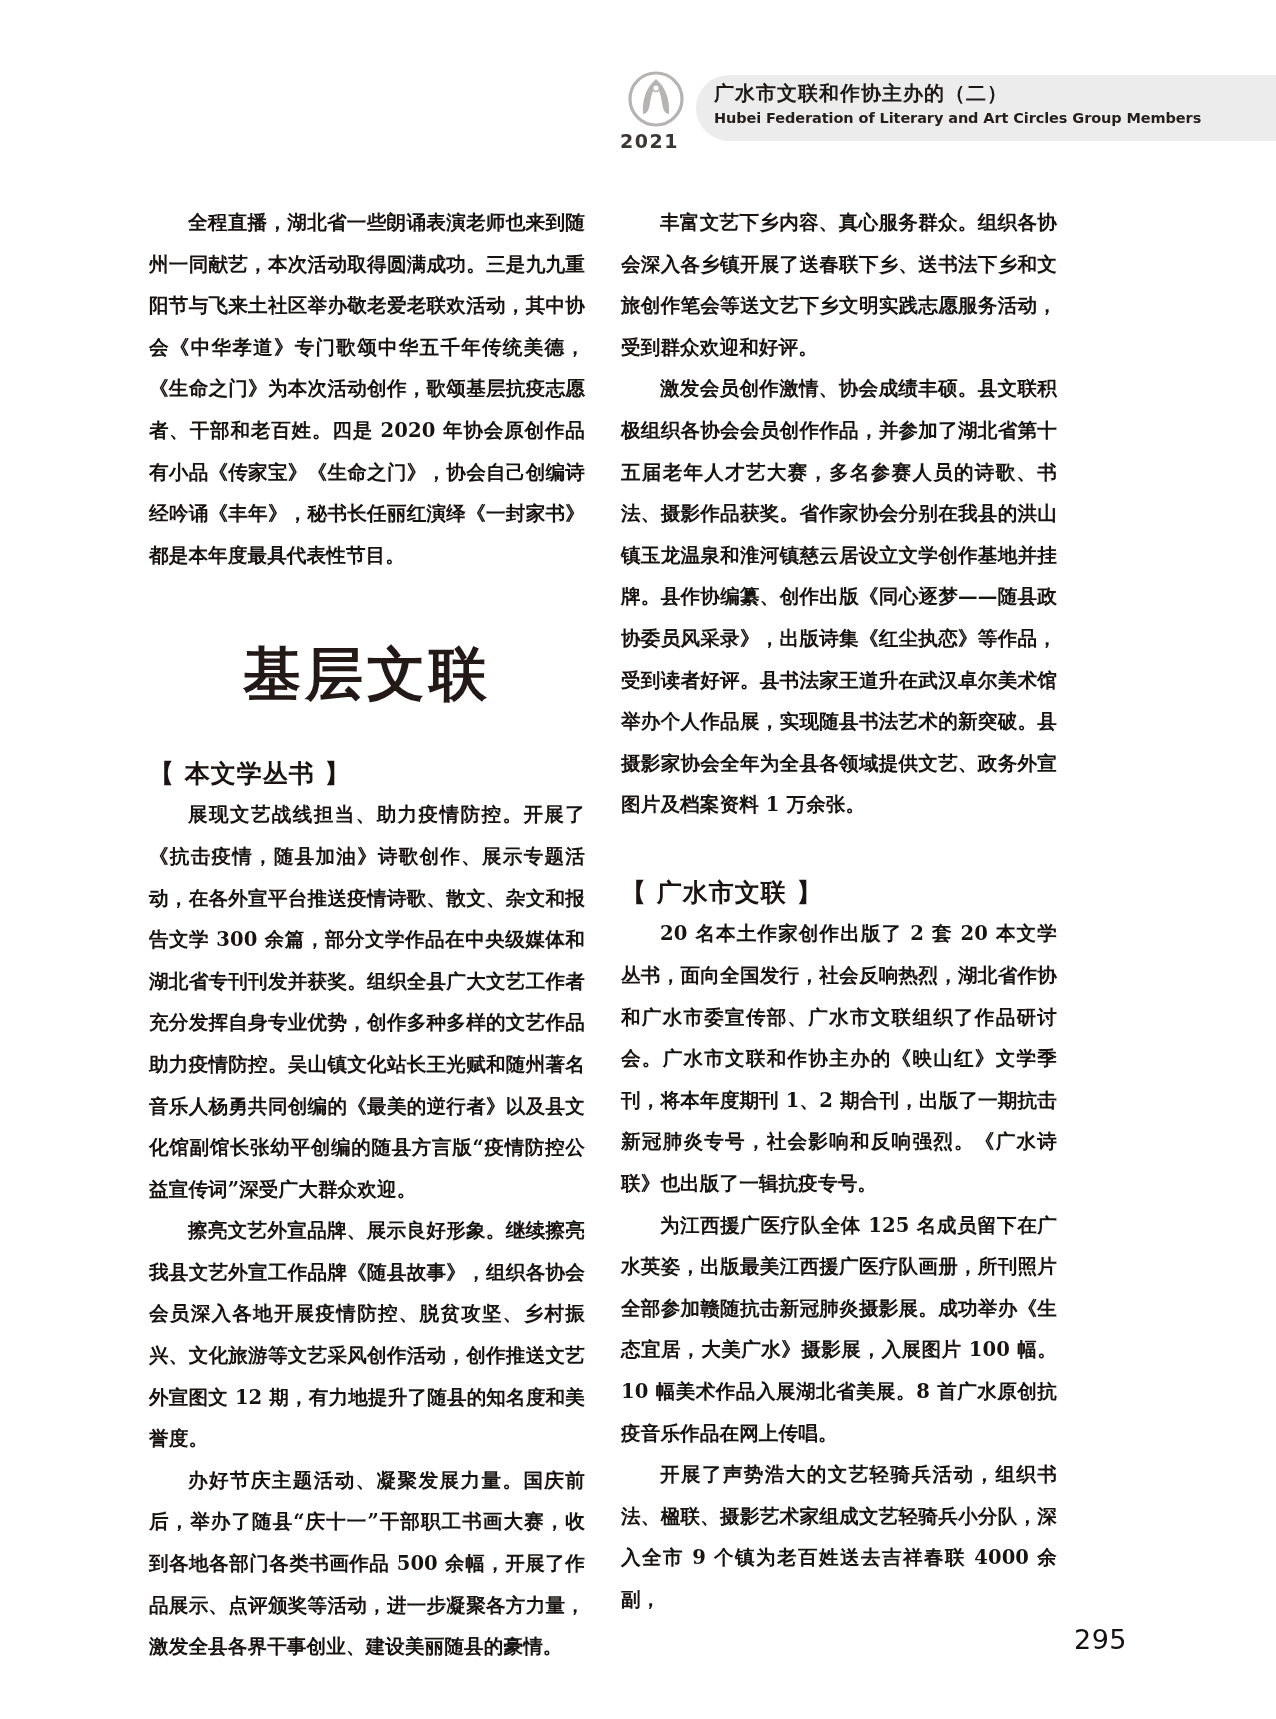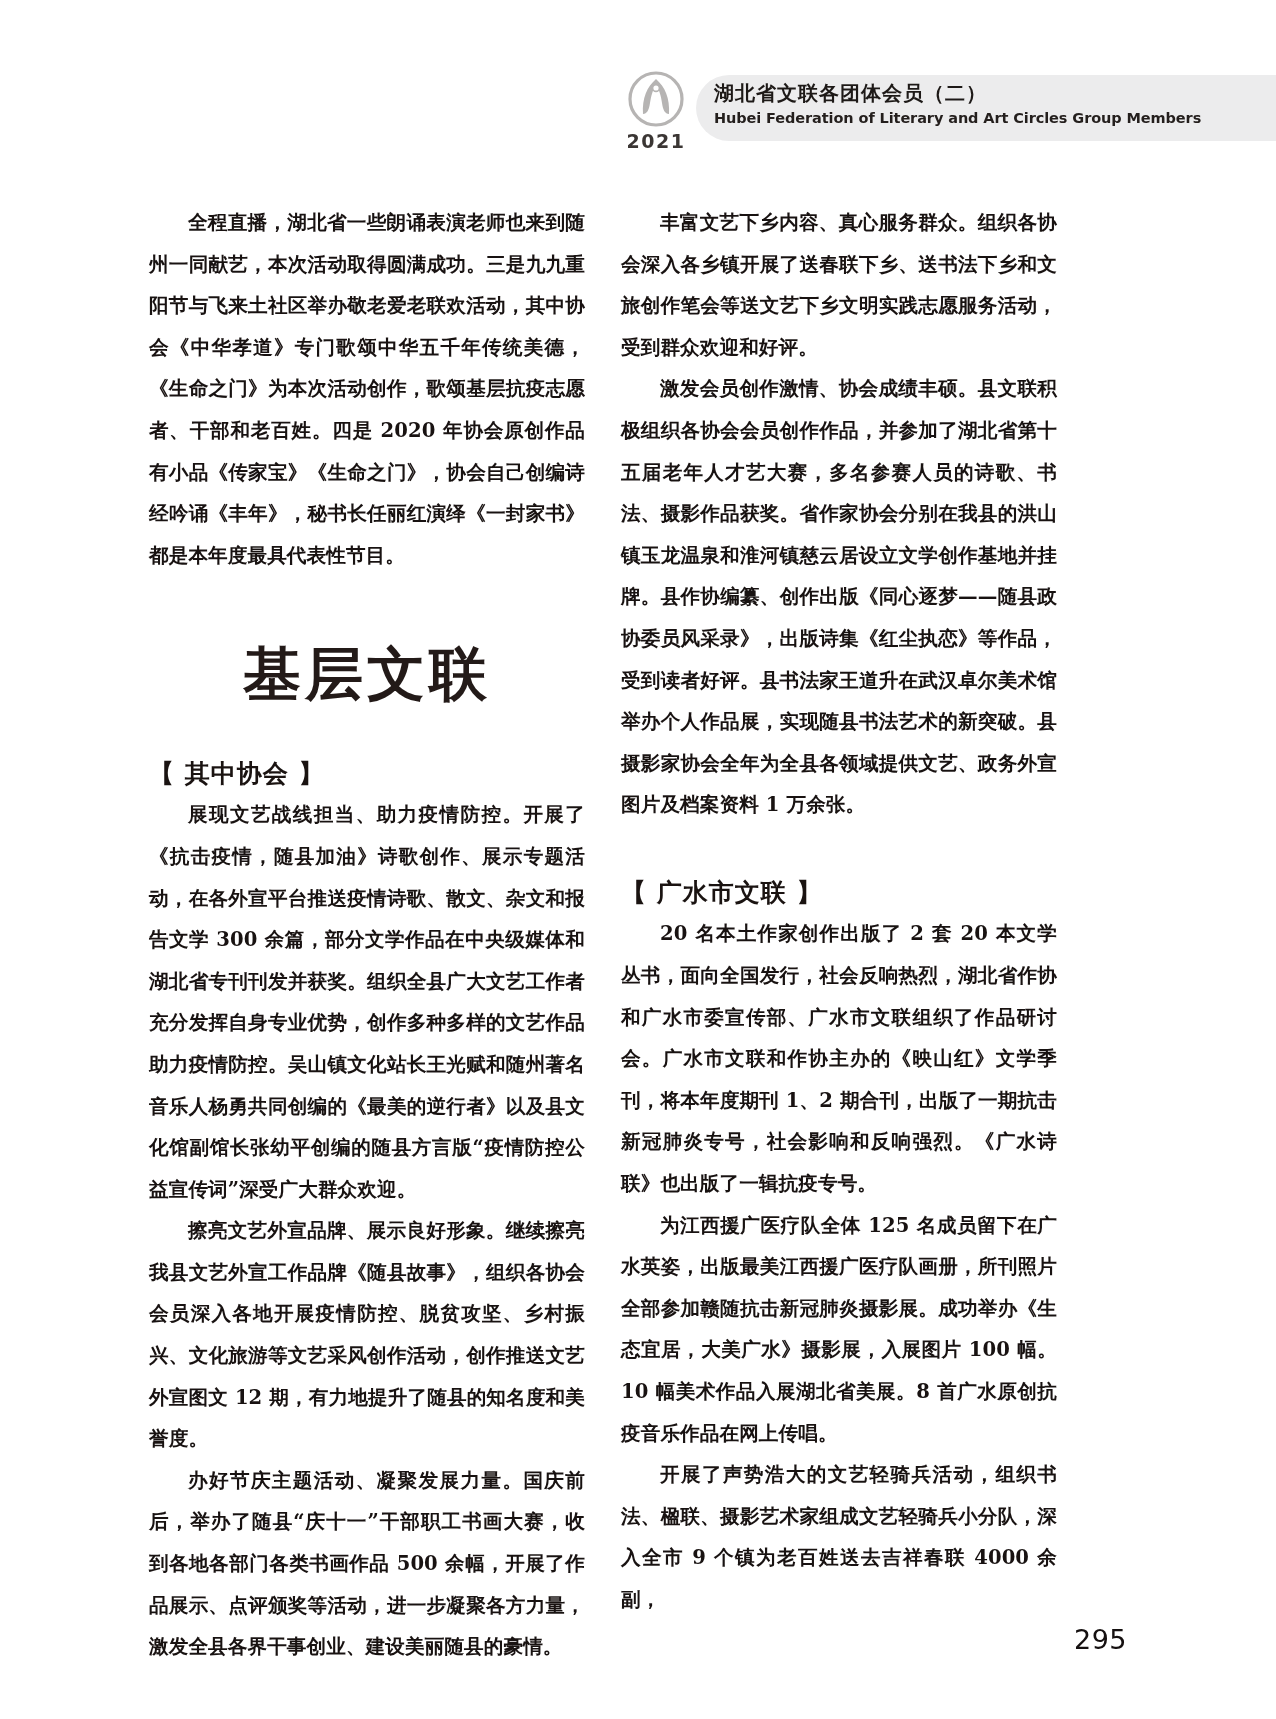--- a/index.html
+++ b/index.html
@@ -16,21 +16,21 @@
   .runhead {
     position:absolute; left:0; top:0; width:1276px; height:160px;
   }
   .runhead-band {
     position:absolute; left:696px; top:75px; width:580px; height:66px;
     background:#ececed;
     border-radius:33px 0 0 33px;
   }
   .logo-wrap {
     position:absolute; left:620px; top:70px; width:72px; height:88px;
-    text-align:center;
+    text-align:left;
   }
   .logo-mark {
     width:58px; height:58px; margin:0 auto;
     position:relative;
   }
   .logo-year {
     font-family:"DejaVu Sans", sans-serif;
     font-weight:bold; font-size:19px; letter-spacing:1.5px;
     color:#3b3634; margin-top:2px;
   }
@@ -114,31 +114,31 @@
       <svg width="58" height="58" viewBox="0 0 58 58" aria-hidden="true">
         <circle cx="29" cy="29" r="26" fill="none" stroke="#b6b4b3" stroke-width="3.2"></circle>
         <path d="M29 9 C20 17 15 28 16 44 C20 44 22 40 23 33 C24 26 26 19 29 15 C32 19 34 26 35 33 C36 40 38 44 42 44 C43 28 38 17 29 9 Z" fill="#b6b4b3"></path>
         <path d="M29 20 C27 25 26 32 26 46 L32 46 C32 32 31 25 29 20 Z" fill="#ffffff"></path>
         <circle cx="29" cy="18" r="3.4" fill="#ffffff" stroke="#b6b4b3" stroke-width="1.6"></circle>
       </svg>
     </div>
     <div class="logo-year">2021</div>
   </div>
 
-  <div class="runhead-cn">湖北省文联各团体会员（二）</div>
+  <div class="runhead-cn">广水市文联和作协主办的（二）</div>
   <div class="runhead-en">Hubei Federation of Literary and Art Circles Group Members</div>
 </div>
 
 <div class="col col-left">
 
   <p class="para indent">全程直播，湖北省一些朗诵表演老师也来到随州一同献艺，本次活动取得圆满成功。三是九九重阳节与飞来土社区举办敬老爱老联欢活动，其中协会《中华孝道》专门歌颂中华五千年传统美德，《生命之门》为本次活动创作，歌颂基层抗疫志愿者、干部和老百姓。四是 2020 年协会原创作品有小品《传家宝》《生命之门》，协会自己创编诗经吟诵《丰年》，秘书长任丽红演绎《一封家书》都是本年度最具代表性节目。</p>
 
   <div class="section-title">基层文联</div>
 
-  <div class="org-heading">【 其中协会 】</div>
+  <div class="org-heading">【 本文学丛书 】</div>
 
   <p class="para indent">展现文艺战线担当、助力疫情防控。开展了《抗击疫情，随县加油》诗歌创作、展示专题活动，在各外宣平台推送疫情诗歌、散文、杂文和报告文学 300 余篇，部分文学作品在中央级媒体和湖北省专刊刊发并获奖。组织全县广大文艺工作者充分发挥自身专业优势，创作多种多样的文艺作品助力疫情防控。吴山镇文化站长王光赋和随州著名音乐人杨勇共同创编的《最美的逆行者》以及县文化馆副馆长张幼平创编的随县方言版“疫情防控公益宣传词”深受广大群众欢迎。</p>
   <p class="para indent">擦亮文艺外宣品牌、展示良好形象。继续擦亮我县文艺外宣工作品牌《随县故事》，组织各协会会员深入各地开展疫情防控、脱贫攻坚、乡村振兴、文化旅游等文艺采风创作活动，创作推送文艺外宣图文 12 期，有力地提升了随县的知名度和美誉度。</p>
   <p class="para indent">办好节庆主题活动、凝聚发展力量。国庆前后，举办了随县“庆十一”干部职工书画大赛，收到各地各部门各类书画作品 500 余幅，开展了作品展示、点评颁奖等活动，进一步凝聚各方力量，激发全县各界干事创业、建设美丽随县的豪情。</p>
 </div>
 
 <div class="col col-right">
 
   <p class="para indent">丰富文艺下乡内容、真心服务群众。组织各协会深入各乡镇开展了送春联下乡、送书法下乡和文旅创作笔会等送文艺下乡文明实践志愿服务活动，受到群众欢迎和好评。</p>
   <p class="para indent">激发会员创作激情、协会成绩丰硕。县文联积极组织各协会会员创作作品，并参加了湖北省第十五届老年人才艺大赛，多名参赛人员的诗歌、书法、摄影作品获奖。省作家协会分别在我县的洪山镇玉龙温泉和淮河镇慈云居设立文学创作基地并挂牌。县作协编纂、创作出版《同心逐梦——随县政协委员风采录》，出版诗集《红尘执恋》等作品，受到读者好评。县书法家王道升在武汉卓尔美术馆举办个人作品展，实现随县书法艺术的新突破。县摄影家协会全年为全县各领域提供文艺、政务外宣图片及档案资料 1 万余张。</p>

